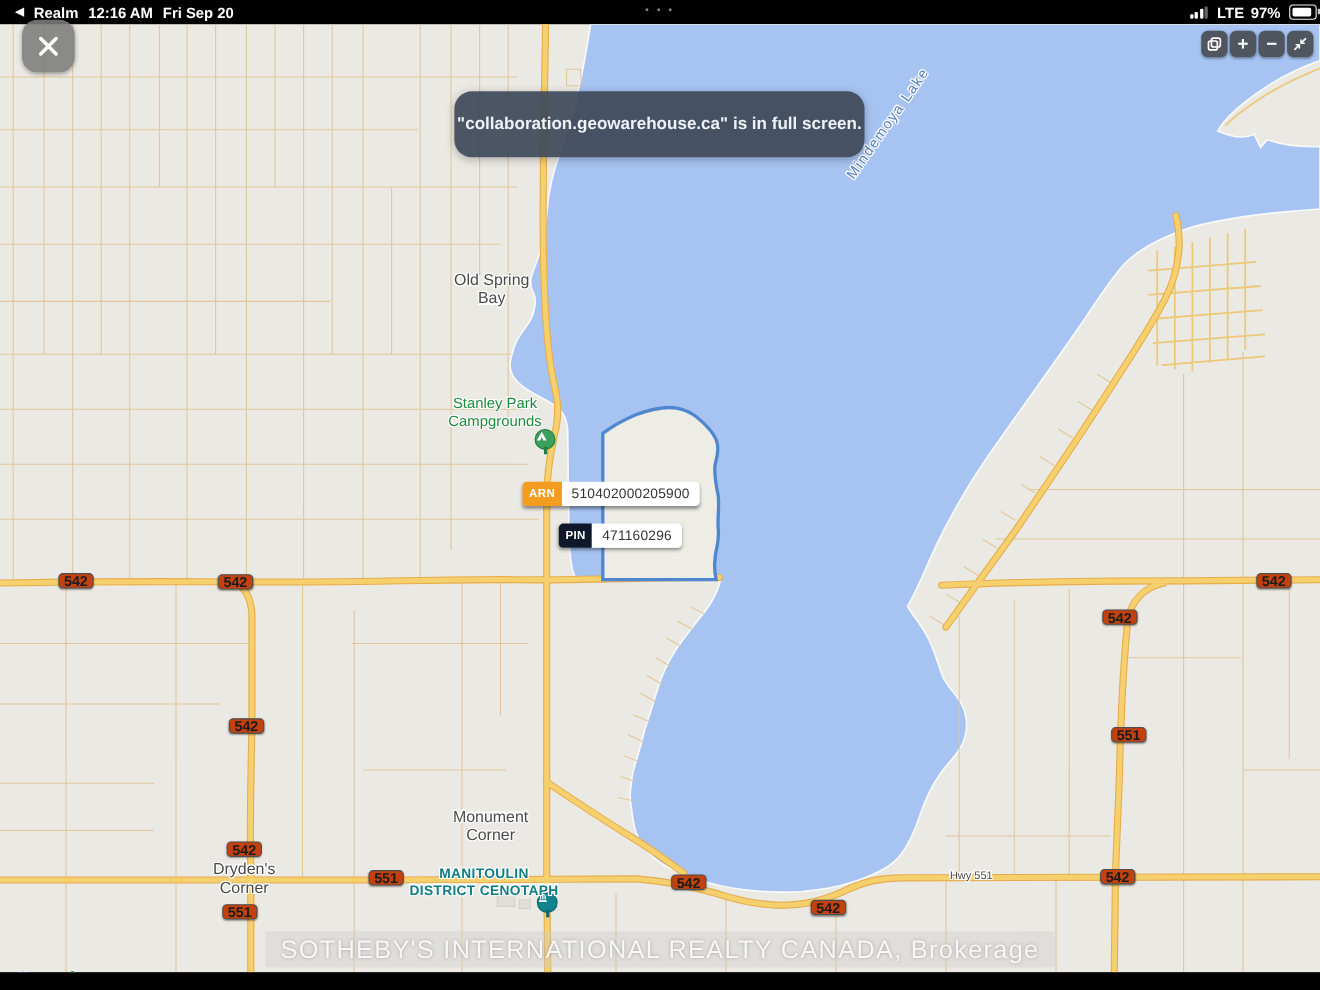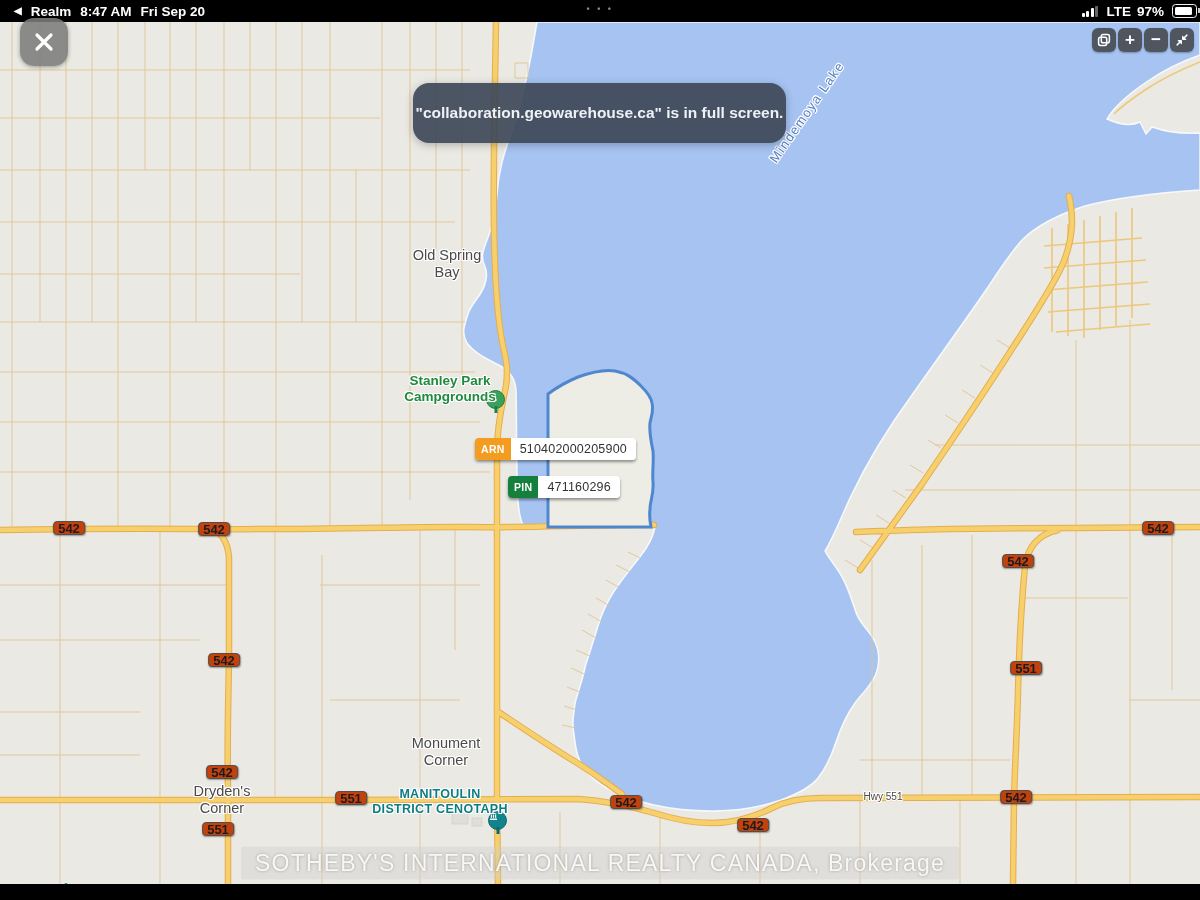--- a/index.html
+++ b/index.html
@@ -66,21 +66,21 @@
 </style>
 </head>
 <body>
 
 <div id="screen">
 
   <div class="statusbar">
     <div class="sb-left">
       <span class="sb-back">◀</span>
       <span>Realm</span>
-      <span>8:47 AM</span>
+      <span>12:16 AM</span>
       <span>Fri Sep 20</span>
     </div>
     <div class="sb-center">• • •</div>
     <div class="sb-right">
       <span class="sig">
         <span class="s1"></span>
           <span class="s2"></span>
           <span class="s3"></span>
           <span class="s4"></span>
       </span>
@@ -171,21 +171,21 @@
     </div>
     <div class="poi poi-cenotaph">
       <svg width="9" height="9" viewBox="0 0 9 9">
           <path d="M1,8h7V6.5H1zM1.8,5.8h1.2V2.5H1.8zM3.9,5.8h1.2V2.5H3.9zM6,5.8h1.2V2.5H6zM0.8,2H8.2L4.5,0.4z" fill="#fff"></path>
         </svg>
     </div>
 
     <div id="labels-layer">
         <div class="map-label" style="left: 447px; top: 242px; color: rgb(74, 74, 74); font-size: 14.5px; font-weight: 500;">Old Spring
 Bay</div>
-        <div class="map-label" style="left: 450px; top: 367px; color: rgb(30, 138, 60); font-size: 13.5px; font-weight: 700;">Stanley Park
+        <div class="map-label" style="left: 450px; top: 353px; color: rgb(30, 138, 60); font-size: 13.5px; font-weight: 400;">Stanley Park
 Campgrounds</div>
         <div class="map-label" style="left: 807px; top: 90px; color: rgb(86, 127, 193); font-size: 13px; font-weight: 500; letter-spacing: 1.5px; transform: translate(-50%, -50%) rotate(-55deg);">Mindemoya Lake</div>
         <div class="map-label" style="left: 446px; top: 730px; color: rgb(74, 74, 74); font-size: 14.5px; font-weight: 500;">Monument
 Corner</div>
         <div class="map-label" style="left: 440px; top: 780px; color: rgb(11, 125, 133); font-size: 12.5px; font-weight: 700; letter-spacing: 0.3px;">MANITOULIN
 DISTRICT CENOTAPH</div>
         <div class="map-label" style="left: 222px; top: 778px; color: rgb(74, 74, 74); font-size: 14.5px; font-weight: 500;">Dryden's
 Corner</div>
         <div class="map-label" style="left: 883px; top: 775px; color: rgb(74, 74, 74); font-size: 10px; font-weight: 500;">Hwy 551</div>
       </div>
@@ -202,21 +202,21 @@
         <div class="shield" style="left: 1158px; top: 506px;">542</div>
         <div class="shield" style="left: 1018px; top: 539px;">542</div>
         <div class="shield" style="left: 1026px; top: 646px;">551</div>
       </div>
 
     <div class="tagrow arn-row">
       <span class="tag-badge" id="arn-badge" style="background: rgb(243, 156, 31);">ARN</span>
       <span class="tag-value">510402000205900</span>
     </div>
     <div class="tagrow pin-row">
-      <span class="tag-badge" id="pin-badge" style="background: #15803d;">PIN</span>
+      <span class="tag-badge" id="pin-badge" style="background: #0f172a;">PIN</span>
       <span class="tag-value">471160296</span>
     </div>
 
     <div class="watermark">SOTHEBY'S INTERNATIONAL REALTY CANADA, Brokerage</div>
 
     <div class="glogo" id="glogo"><span style="color: rgb(66, 133, 244);">G</span><span style="color: rgb(234, 67, 53);">o</span><span style="color: rgb(251, 188, 5);">o</span><span style="color: rgb(66, 133, 244);">g</span><span style="color: rgb(52, 168, 83);">l</span><span style="color: rgb(234, 67, 53);">e</span></div>
 
   </div>
 
   <div class="close-btn">

